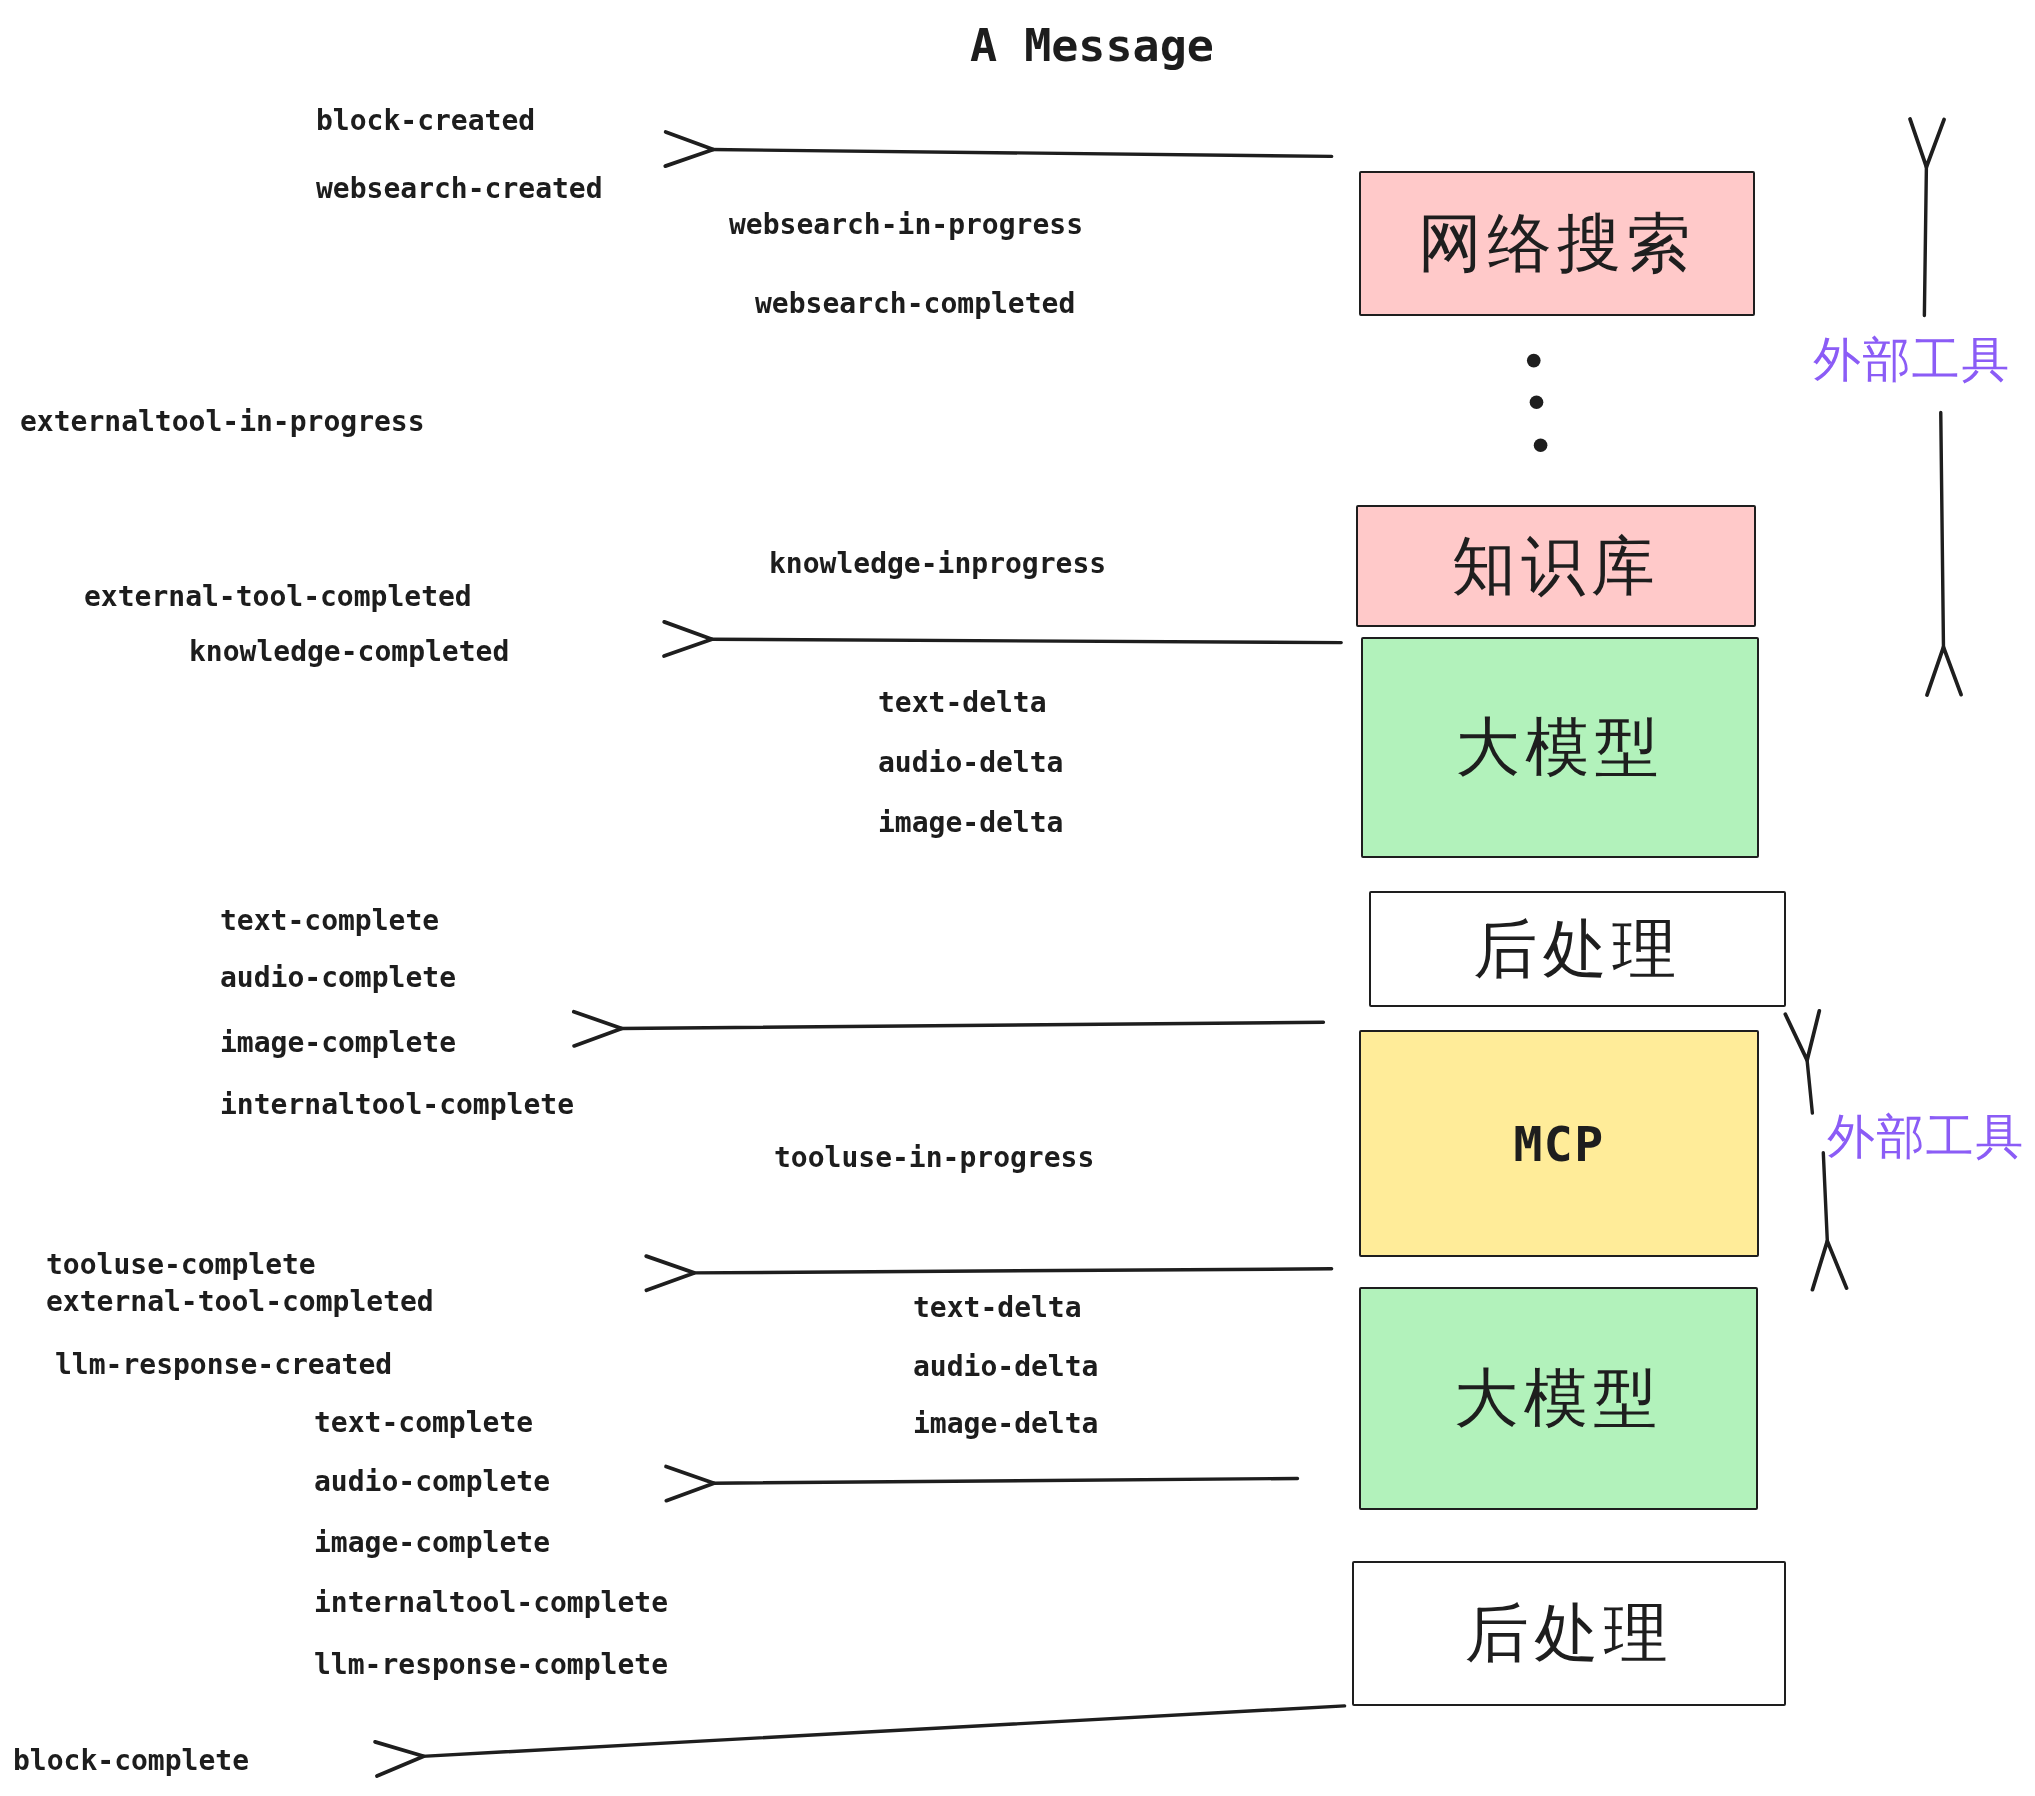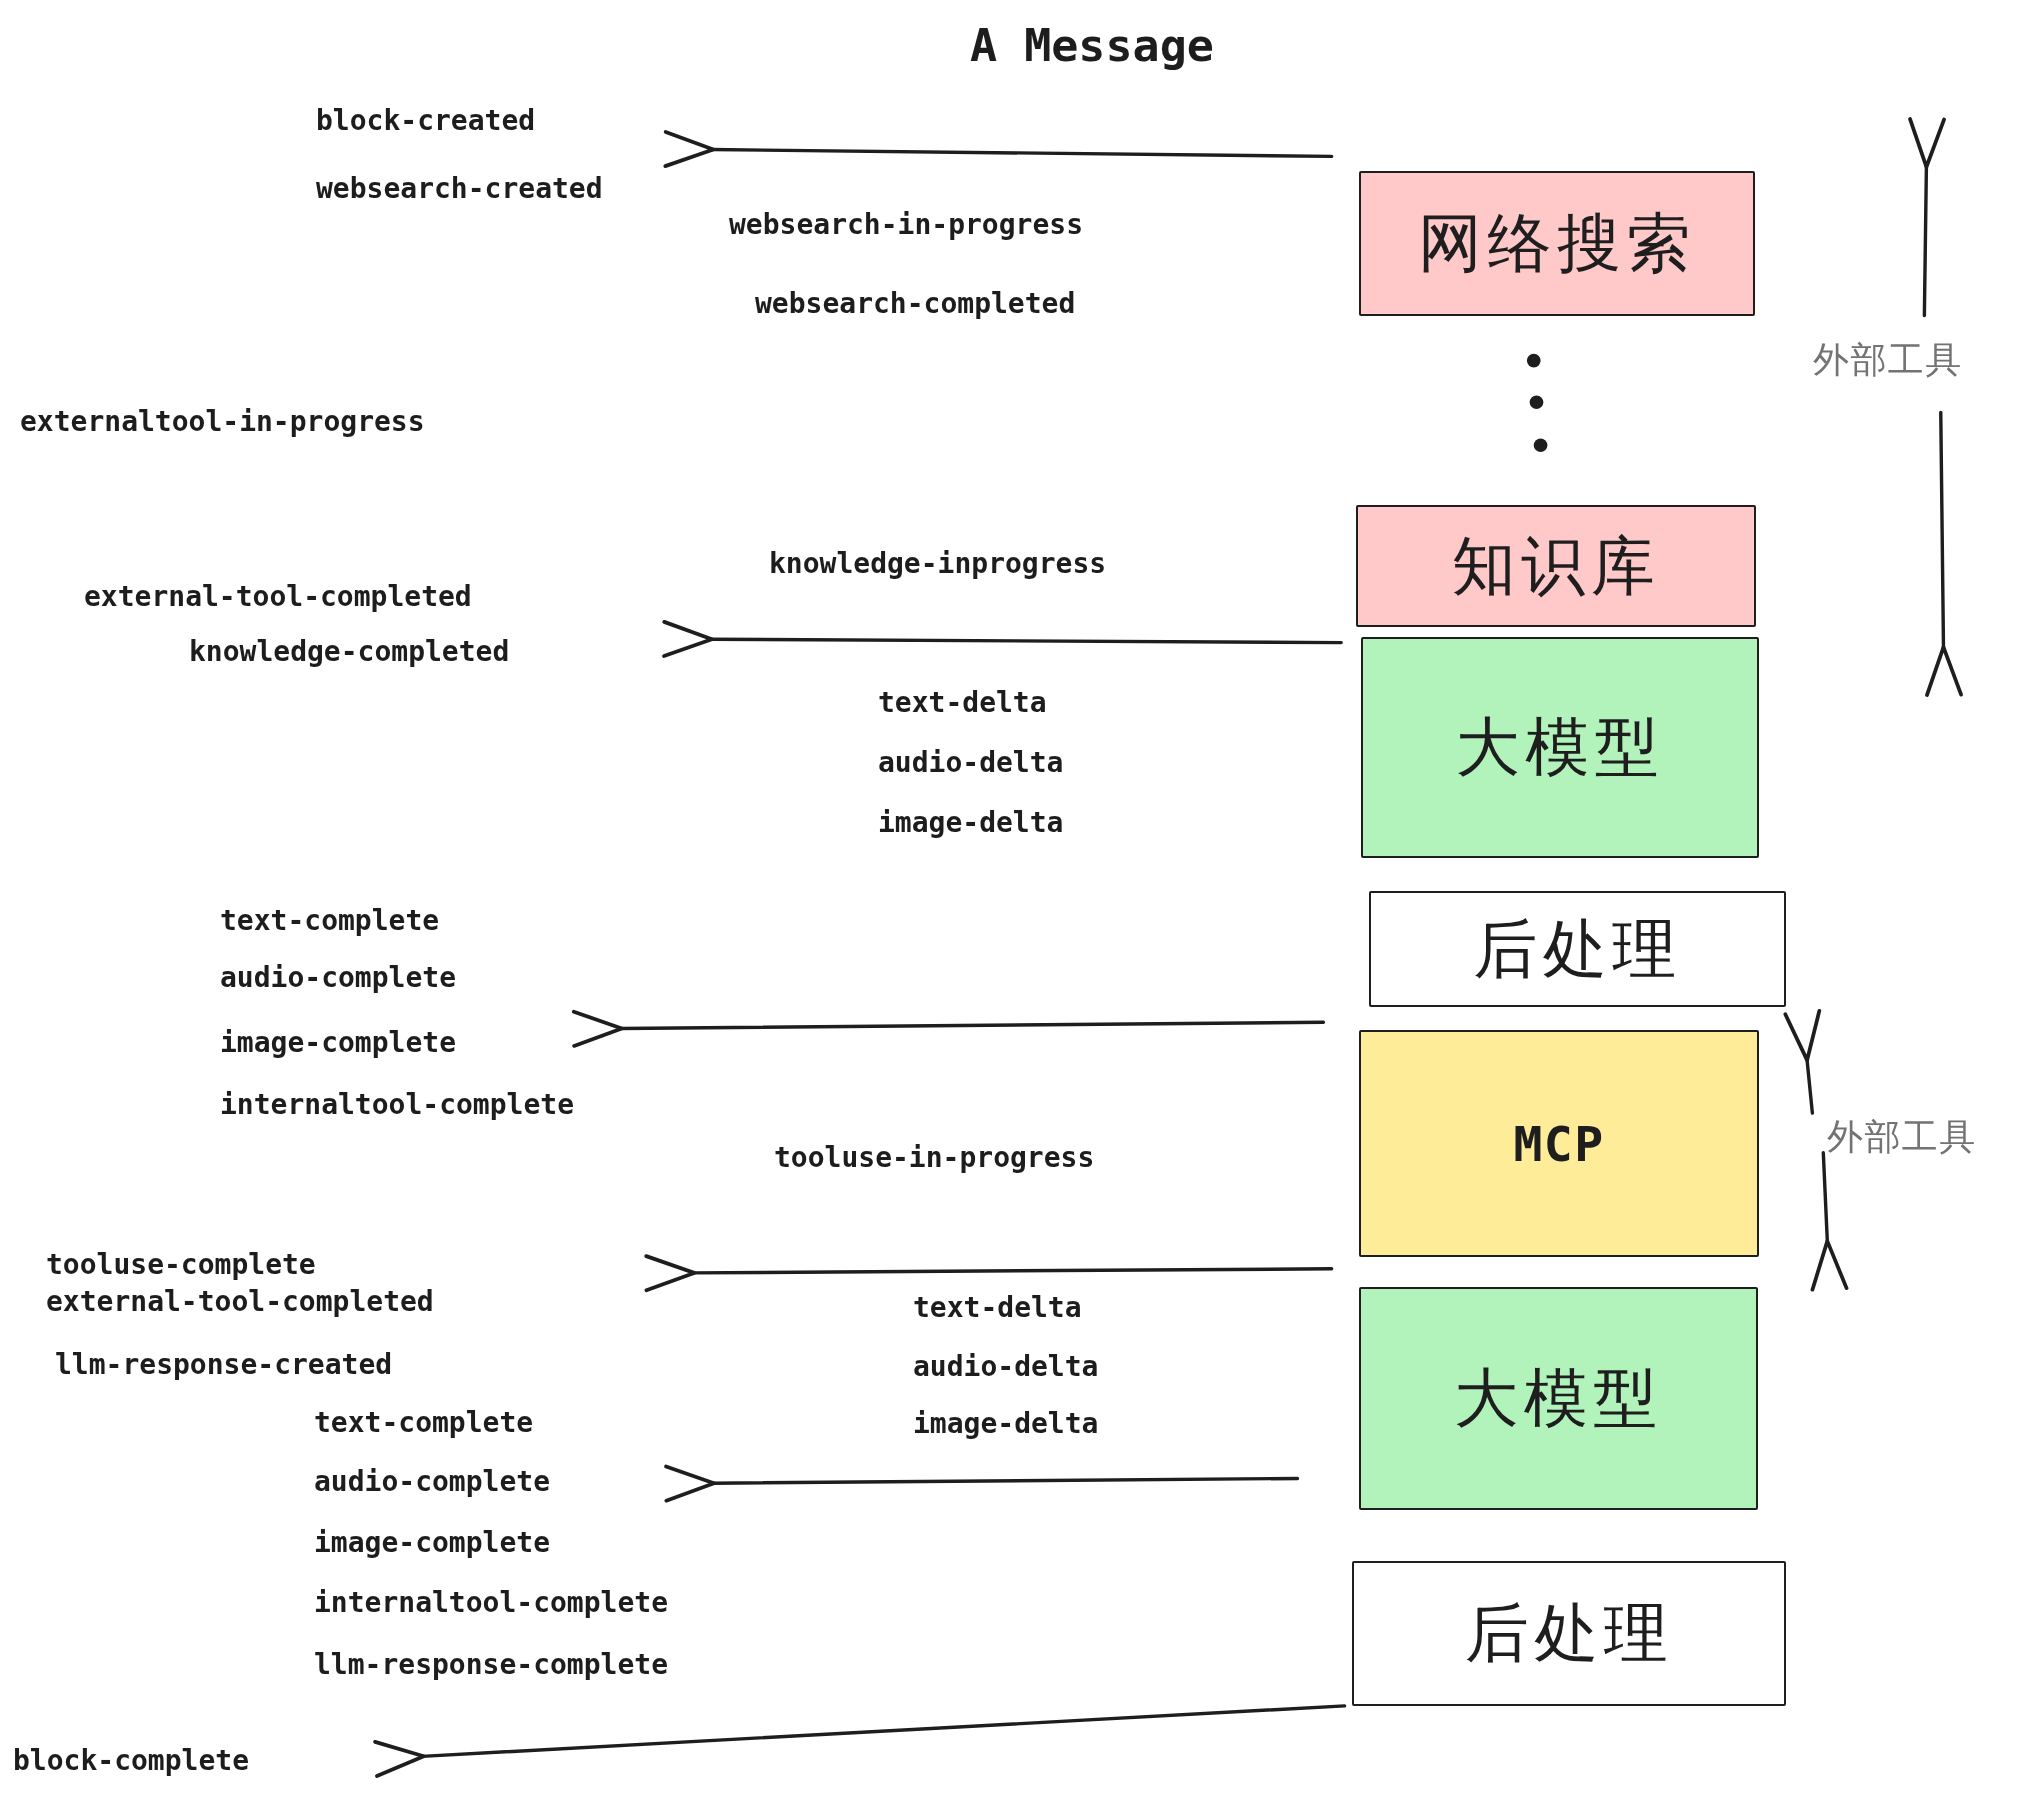--- a/index.html
+++ b/index.html
@@ -59,25 +59,25 @@
   .node-label.mono {
     font-family: "DejaVu Sans Mono", monospace;
     font-size: 48px;
     font-weight: bold;
     letter-spacing: 1.4px;
   }
   .side-label {
     position: absolute;
     transform: translateY(-50%);
     font-family: Liberation Sans, sans-serif;
-    font-size: 36px;
+    font-size: 48px;
     font-weight: 400;
     letter-spacing: 1.4px;
     white-space: nowrap;
-    color: #737373;
+    color: #8b5cf6;
   }
   svg.overlay {
     position: absolute;
     left: 0;
     top: 0;
     width: 2035px;
     height: 1796px;
     pointer-events: none;
   }
 </style>

